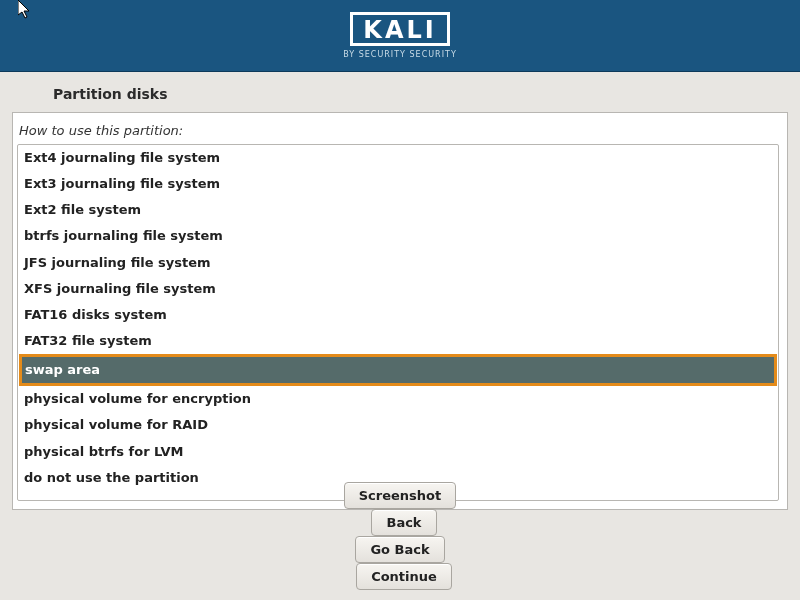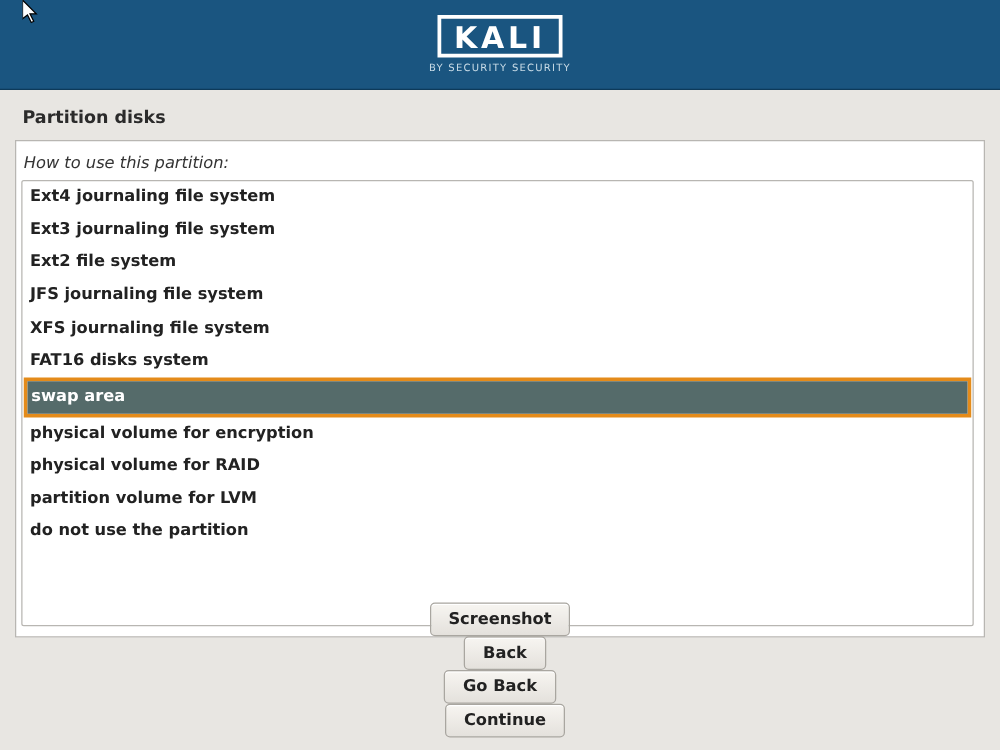--- a/index.html
+++ b/index.html
@@ -38,20 +38,21 @@
       color: #c8dbe6;
       font-size: 8px;
       letter-spacing: 1px;
       margin-top: 4px;
     }
     .page-title {
       font-weight: bold;
       font-size: 14px;
       color: #2b2b2b;
       padding: 14px 18px 10px 18px;
+      margin-left: 35px;
     }
     .panel {
       margin: 0 12px;
       border: 1px solid #b8b6b2;
       background: #ffffff;
       padding: 8px 8px 8px 4px;
       height: 398px;
       display: flex;
       flex-direction: column;
     }
@@ -137,31 +138,33 @@
 </div>
 
 <div class="page-title">Partition disks</div>
 
 <div class="panel">
   <div class="prompt">How to use this partition:</div>
   <div class="listbox" id="listbox">
       <div class="list-item">Ext4 journaling file system</div>
       <div class="list-item">Ext3 journaling file system</div>
       <div class="list-item">Ext2 file system</div>
+      <div class="list-item">btrfs journaling file system</div>
       <div class="list-item">JFS journaling file system</div>
       <div class="list-item">XFS journaling file system</div>
       <div class="list-item">FAT16 disks system</div>
+      <div class="list-item">FAT32 file system</div>
       <div class="list-item selected-wrap">
         <div class="highlight-border">
           <div class="highlight-inner">swap area</div>
         </div>
       </div>
       <div class="list-item">physical volume for encryption</div>
       <div class="list-item">physical volume for RAID</div>
-      <div class="list-item">partition volume for LVM</div>
+      <div class="list-item">physical btrfs for LVM</div>
       <div class="list-item">do not use the partition</div>
     </div>
 </div>
 
 <div class="button-bar">
   <button class="btn">Screenshot</button>
   <button class="btn">Back</button>
   <div class="spacer"></div>
   <button class="btn">Go Back</button>
   <button class="btn">Continue</button>

